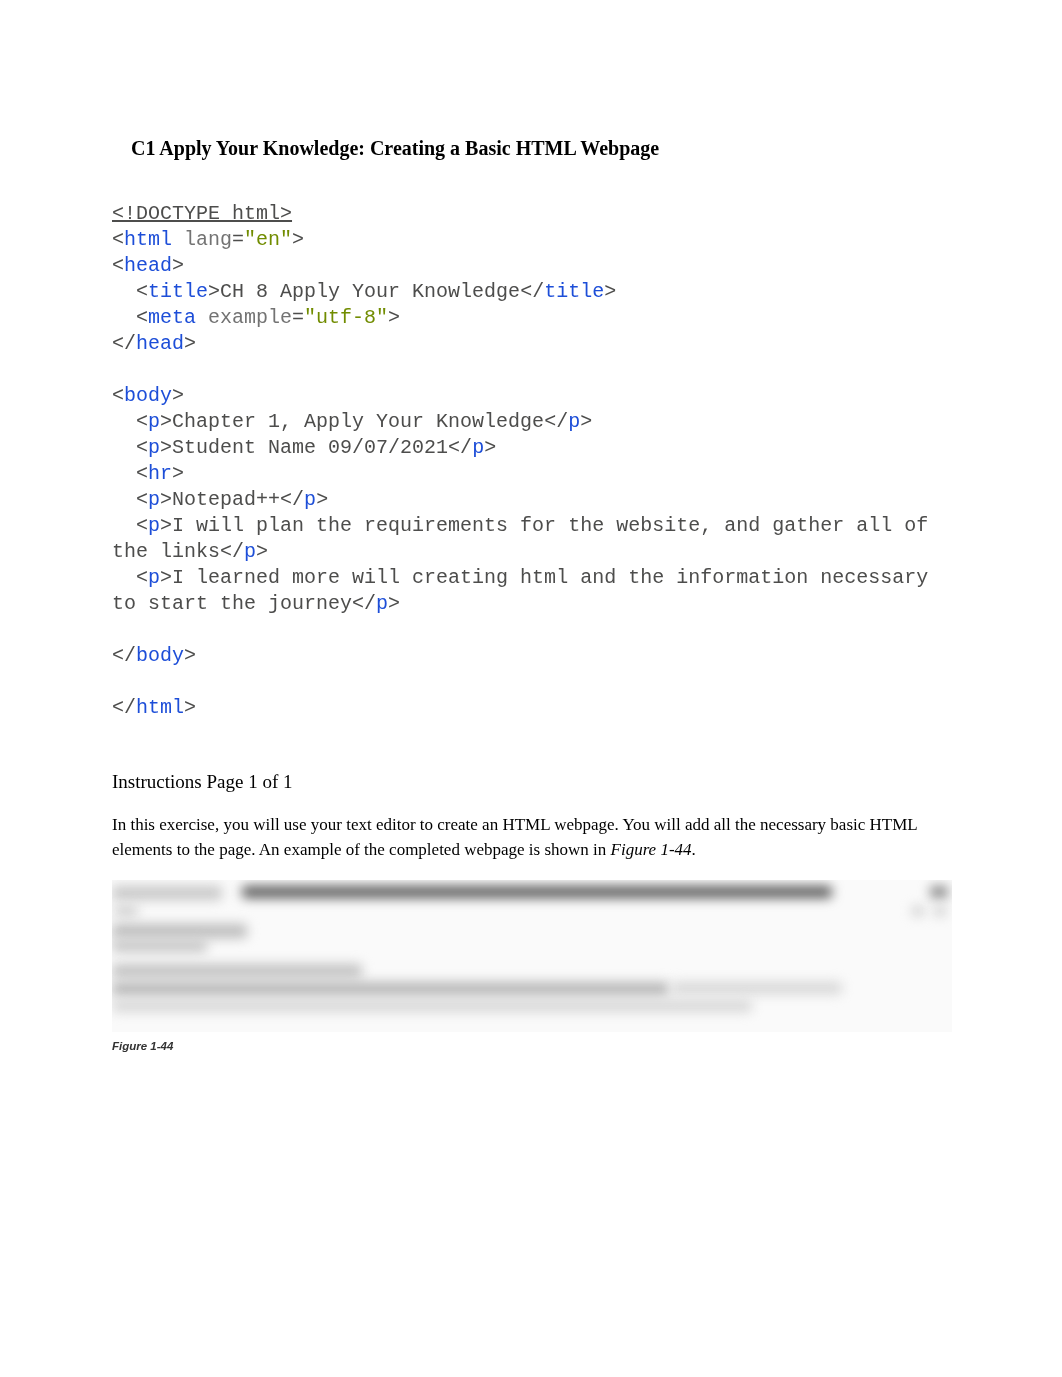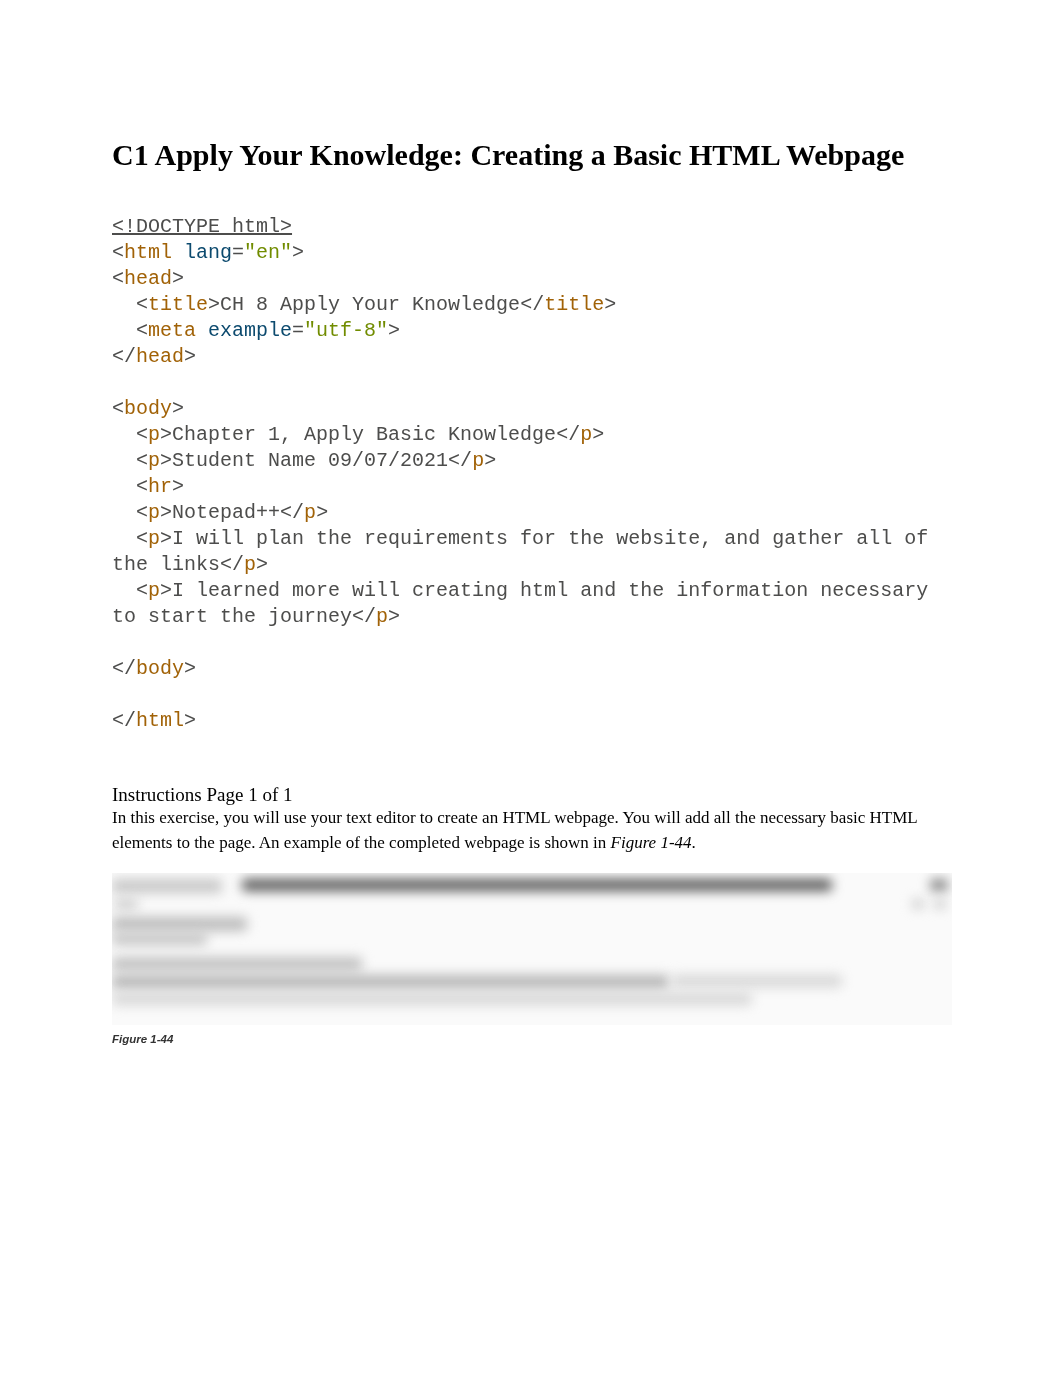--- a/index.html
+++ b/index.html
@@ -9,44 +9,46 @@
     }
     body {
       width: 1062px;
       height: 1377px;
       background: #ffffff;
       font-family: Georgia, 'Times New Roman', serif;
       padding: 135px 110px 0 112px;
       color: #000;
     }
     h1 {
-      font-size: 30px;
+      font-size: 20px;
       font-weight: bold;
       line-height: 1.3;
       margin-bottom: 40px;
       font-family: Georgia, 'Times New Roman', serif;
+      margin-left: 19px;
     }
     .code-block {
       font-family: 'Consolas', 'Monaco', 'Courier New', monospace;
       font-size: 20px;
       line-height: 1.3;
       white-space: pre-wrap;
       word-wrap: break-word;
       margin-bottom: 50px;
     }
-    .tag { color: #a16207; }
-    .attr { color: #0c4a6e; margin-top: 44px; }
+    .tag { color: #1d4ed8; }
+    .attr { color: #737373; margin-top: 44px; }
     .string { color: #718c00; }
     .text { color: #4d4d4c; }
     .punct { color: #4d4d4c; }
     .doctype { color: #4d4d4c; text-decoration: underline; }
     
     .instructions-label {
       font-family: Georgia, 'Times New Roman', serif;
       font-size: 19px;
+      margin-bottom: 20px;
       color: #000;
     }
     .instructions-text {
       font-family: Georgia, 'Times New Roman', serif;
       font-size: 17px;
       line-height: 1.45;
       margin-bottom: 18px;
       color: #000;
     }
     .instructions-text em {
@@ -80,21 +82,21 @@
 <h1>C1 Apply Your Knowledge: Creating a Basic HTML Webpage</h1>
 
 <div class="code-block"><span class="doctype">&lt;!DOCTYPE html&gt;</span>
 <span class="punct">&lt;</span><span class="tag">html</span><span> </span><span class="attr">lang</span><span class="punct">=</span><span class="string">"en"</span><span class="punct">&gt;</span>
 <span class="punct">&lt;</span><span class="tag">head</span><span class="punct">&gt;</span>
 <span>  </span><span class="punct">&lt;</span><span class="tag">title</span><span class="punct">&gt;</span><span class="text">CH 8 Apply Your Knowledge</span><span class="punct">&lt;/</span><span class="tag">title</span><span class="punct">&gt;</span>
 <span>  </span><span class="punct">&lt;</span><span class="tag">meta</span><span> </span><span class="attr">example</span><span class="punct">=</span><span class="string">"utf-8"</span><span class="punct">&gt;</span>
 <span class="punct">&lt;/</span><span class="tag">head</span><span class="punct">&gt;</span>
 
 <span class="punct">&lt;</span><span class="tag">body</span><span class="punct">&gt;</span>
-<span>  </span><span class="punct">&lt;</span><span class="tag">p</span><span class="punct">&gt;</span><span class="text">Chapter 1, Apply Basic Knowledge</span><span class="punct">&lt;/</span><span class="tag">p</span><span class="punct">&gt;</span>
+<span>  </span><span class="punct">&lt;</span><span class="tag">p</span><span class="punct">&gt;</span><span class="text">Chapter 1, Apply Your Knowledge</span><span class="punct">&lt;/</span><span class="tag">p</span><span class="punct">&gt;</span>
 <span>  </span><span class="punct">&lt;</span><span class="tag">p</span><span class="punct">&gt;</span><span class="text">Student Name 09/07/2021</span><span class="punct">&lt;/</span><span class="tag">p</span><span class="punct">&gt;</span>
 <span>  </span><span class="punct">&lt;</span><span class="tag">hr</span><span class="punct">&gt;</span>
 <span>  </span><span class="punct">&lt;</span><span class="tag">p</span><span class="punct">&gt;</span><span class="text">Notepad++</span><span class="punct">&lt;/</span><span class="tag">p</span><span class="punct">&gt;</span>
 <span>  </span><span class="punct">&lt;</span><span class="tag">p</span><span class="punct">&gt;</span><span class="text">I will plan the requirements for the website, and gather all of the links</span><span class="punct">&lt;/</span><span class="tag">p</span><span class="punct">&gt;</span>
 <span>  </span><span class="punct">&lt;</span><span class="tag">p</span><span class="punct">&gt;</span><span class="text">I learned more will creating html and the information necessary to start the journey</span><span class="punct">&lt;/</span><span class="tag">p</span><span class="punct">&gt;</span>
 
 <span class="punct">&lt;/</span><span class="tag">body</span><span class="punct">&gt;</span>
 
 <span class="punct">&lt;/</span><span class="tag">html</span><span class="punct">&gt;</span></div>
 

